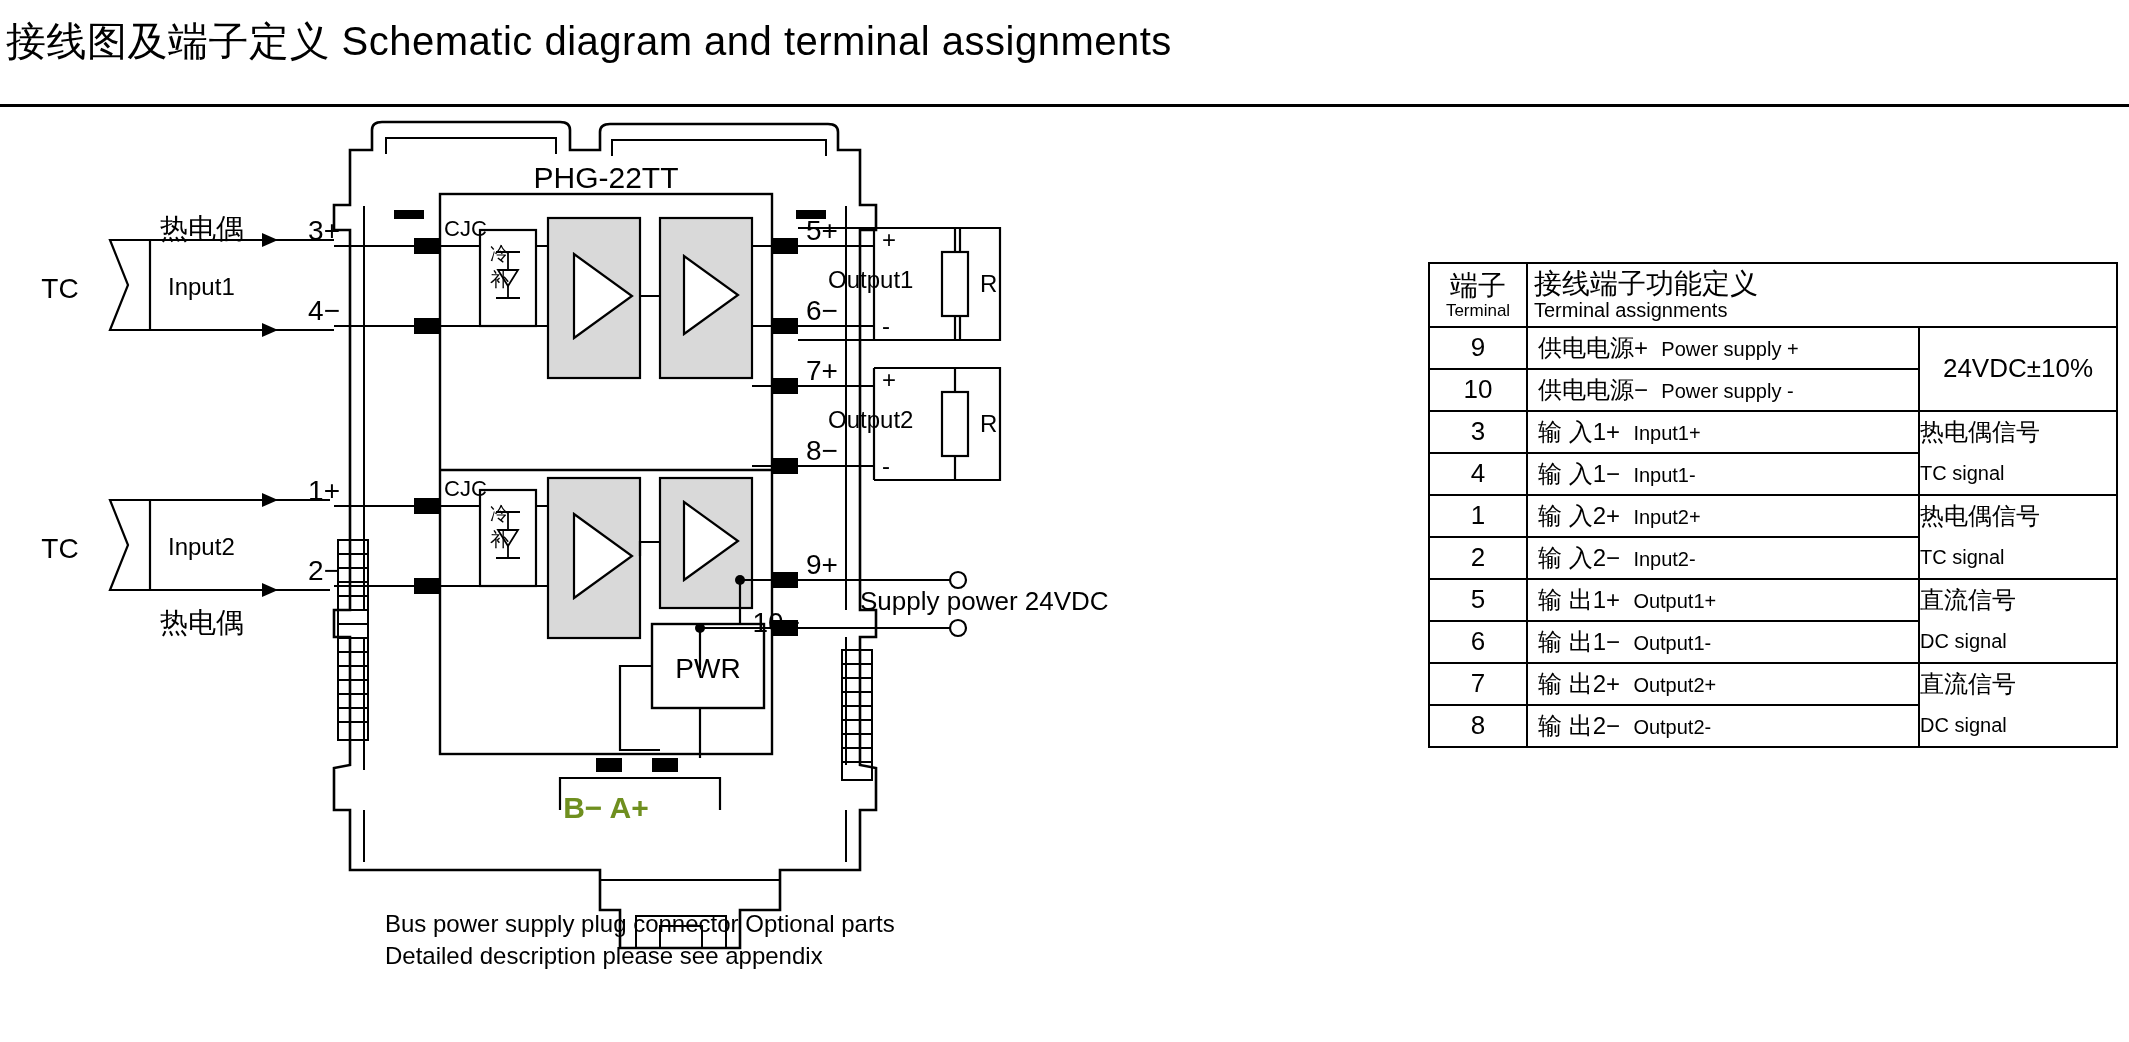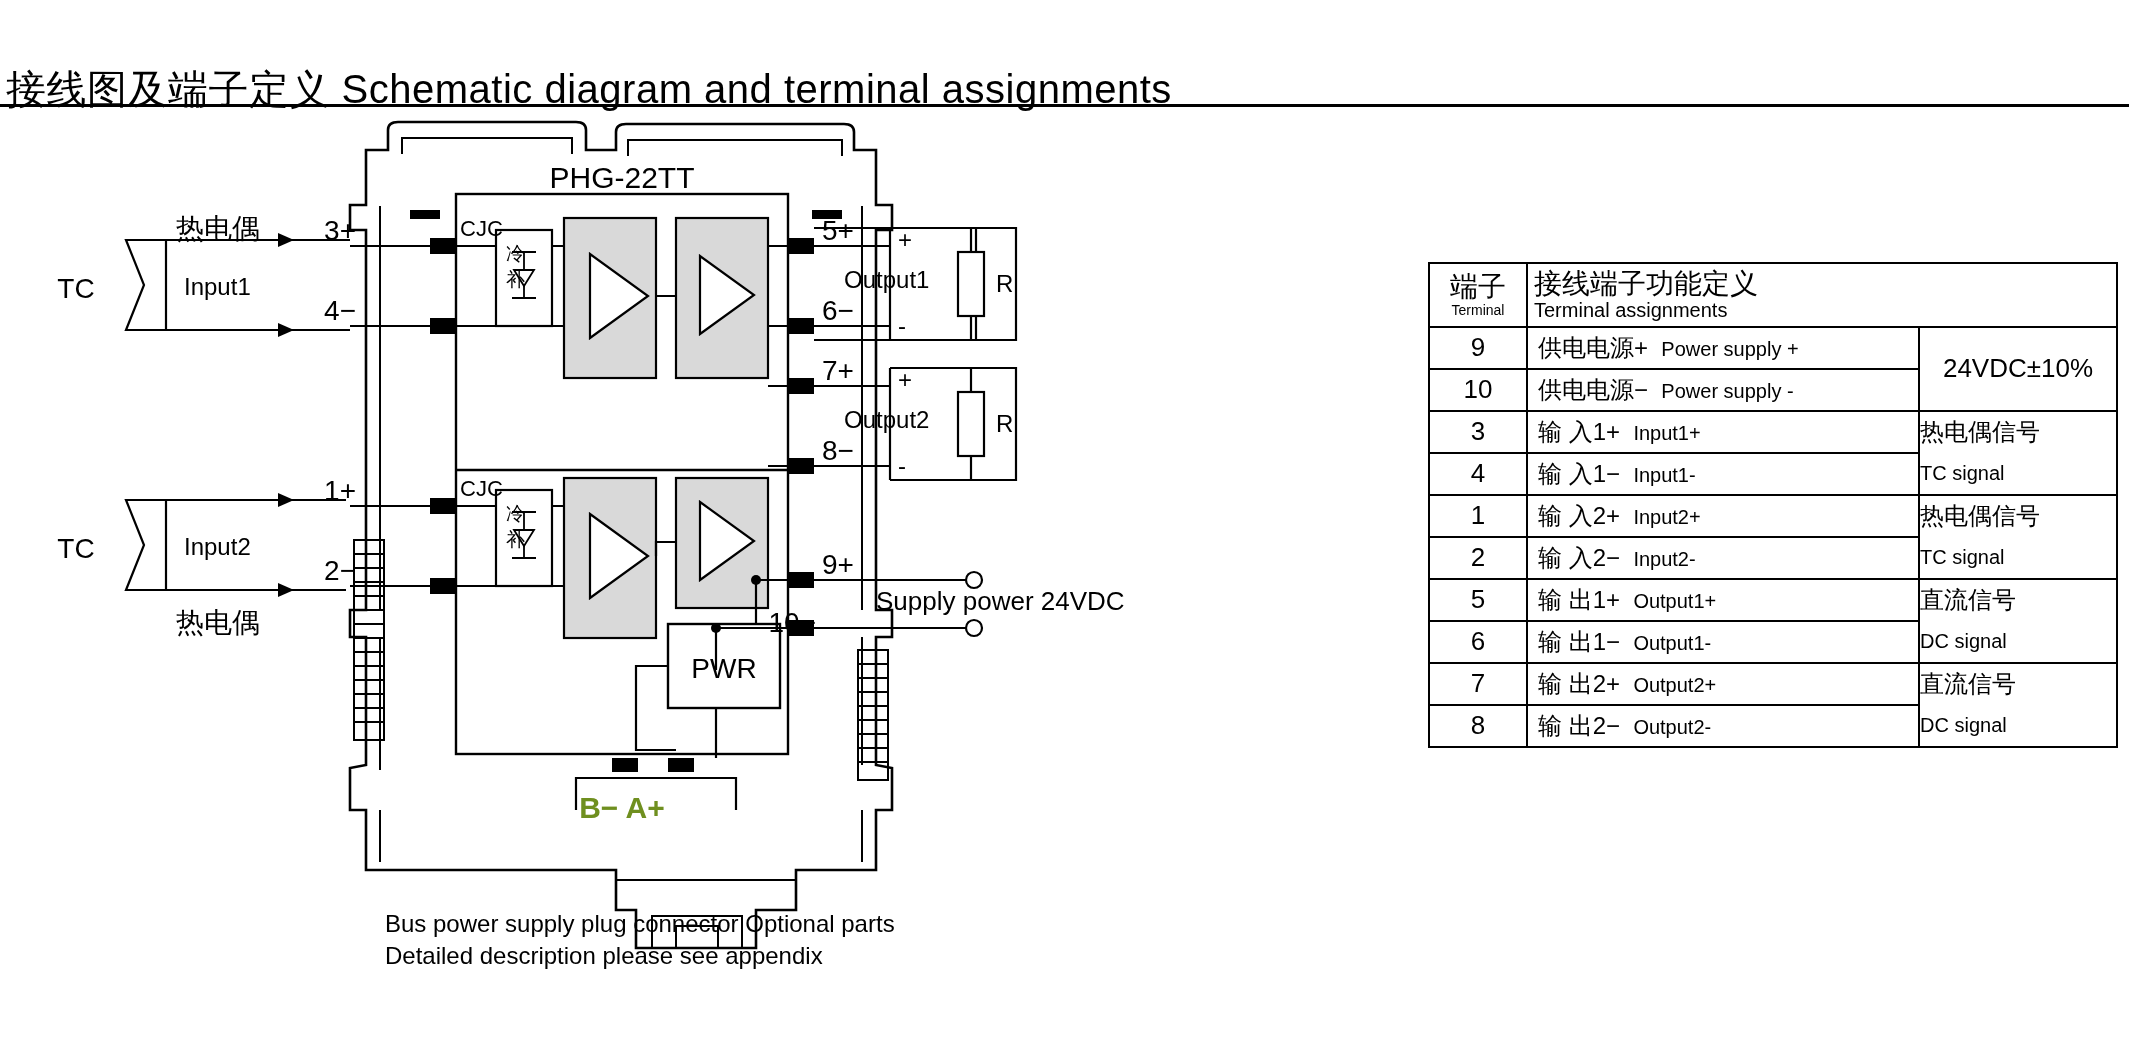--- a/index.html
+++ b/index.html
@@ -16,34 +16,33 @@
     overflow: hidden;
   }
   
   #page-title {
     position: absolute;
     left: 6px;
     top: 14px;
     font-size: 40px;
     letter-spacing: 0.5px;
     white-space: nowrap;
-    margin-top: 48px;
   }
   #title-rule {
     position: absolute;
     left: 0px;
     top: 104px;
     width: 2129px;
     height: 3px;
     background: #000;
   }
   
   #schematic {
     position: absolute;
-    left: 16px;
+    left: 0px;
     top: 110px;
     width: 1400px;
     height: 930px;
   }
   #schematic svg { display: block; }
   .svg-txt {
     font-family: "Liberation Sans", sans-serif;
     fill: #000;
   }
   
@@ -82,21 +81,21 @@
     line-height: 1.2;
     white-space: nowrap;
   }
   .c-sig .en { font-size: 20px; display: block; }
   .hdr-term {
     text-align: center;
     line-height: 1.12;
     padding: 4px 0 !important;
   }
   .hdr-term .cn { font-size: 28px; display: block; }
-  .hdr-term .en { font-size: 14px; display: block; }
+  .hdr-term .en { font-size: 17px; display: block; }
   .hdr-desc {
     line-height: 1.12;
     padding: 4px 6px !important;
   }
   .hdr-desc .cn { font-size: 28px; display: block; }
   .hdr-desc .en { font-size: 20px; display: block; }
   .no-bottom { border-bottom: none !important; }
   .no-top { border-top: none !important; margin-left: 11px; }
   .pwr-cell {
     text-align: center;

